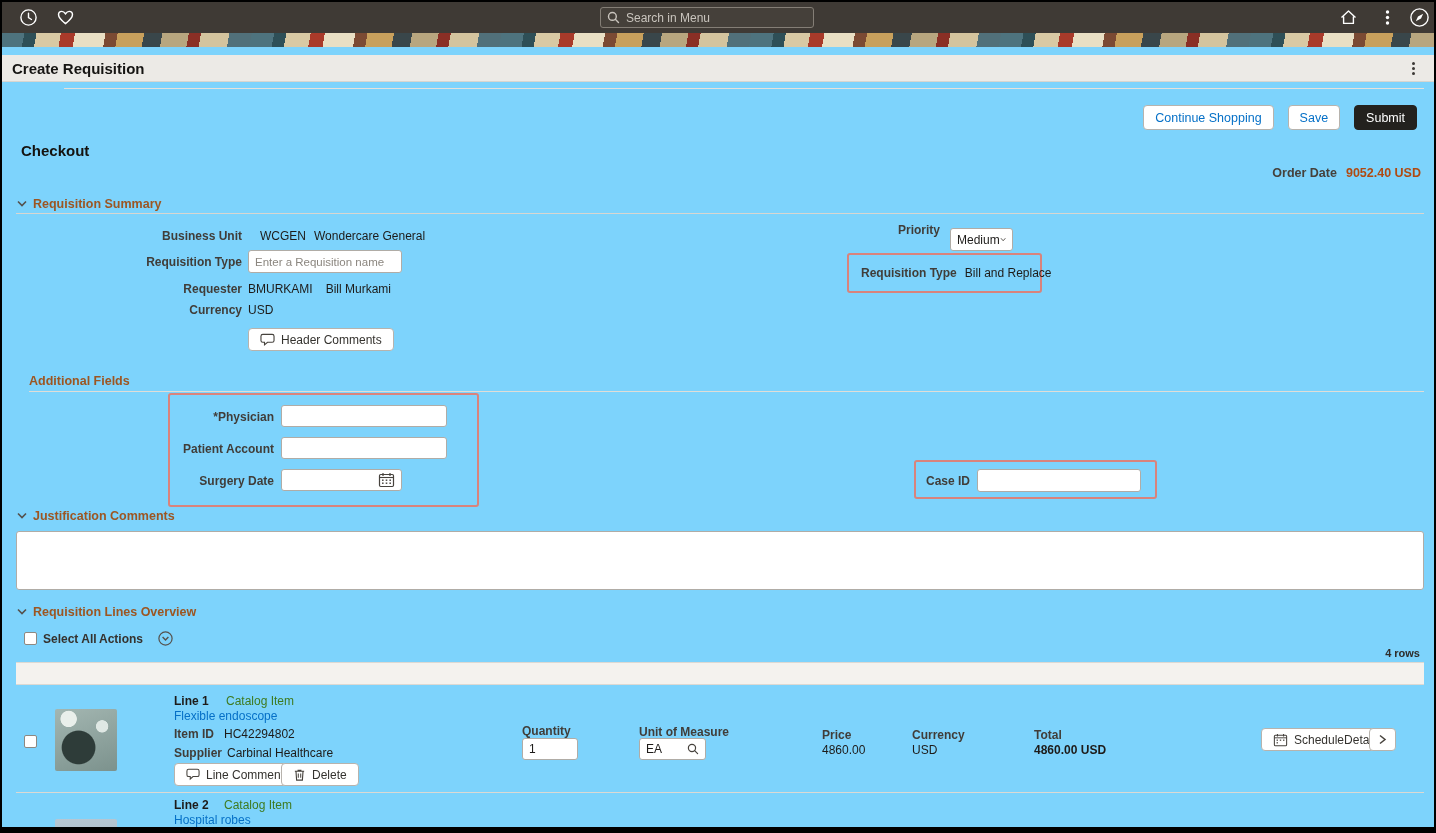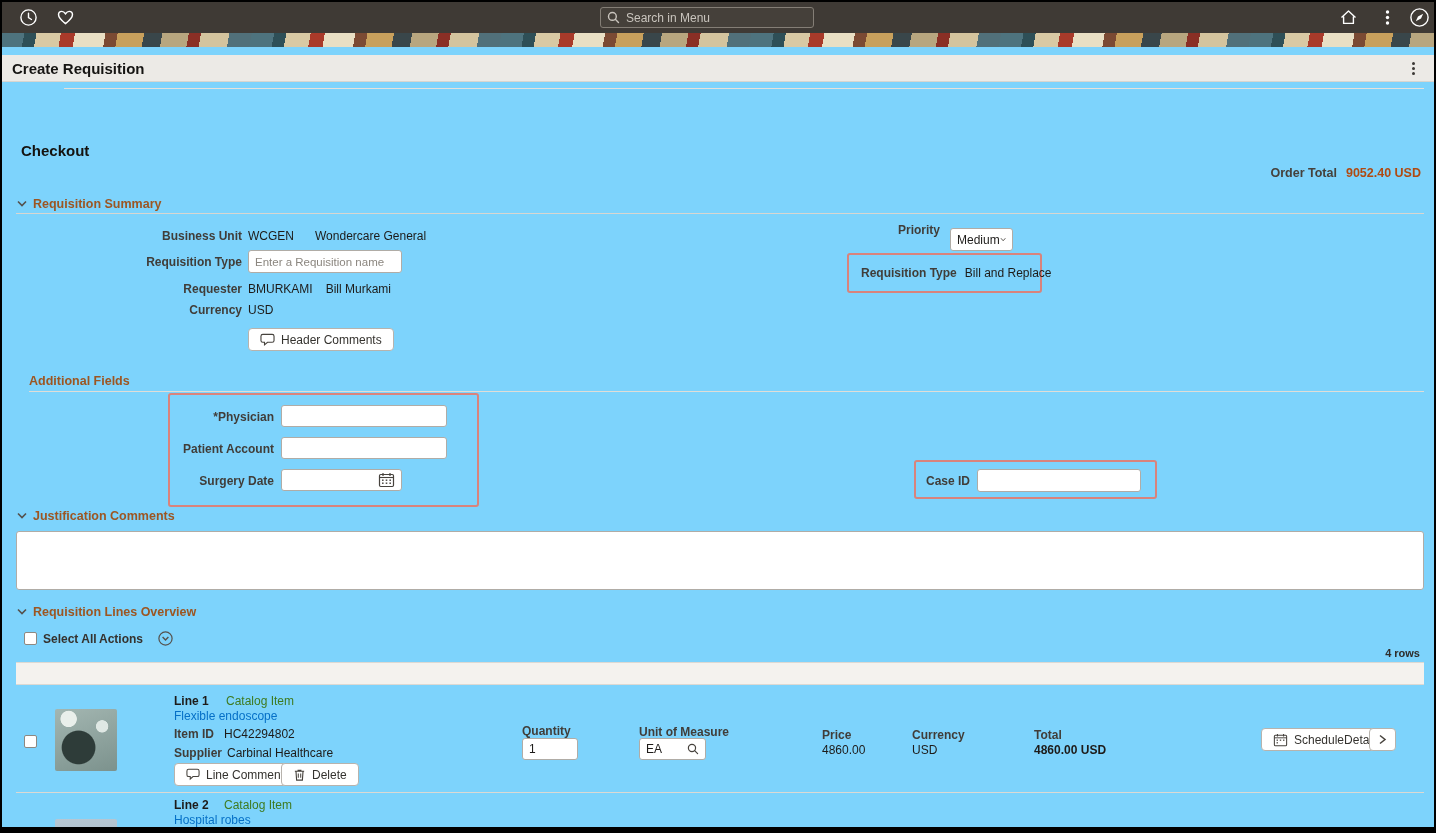--- a/index.html
+++ b/index.html
@@ -122,38 +122,43 @@
       <svg width="17" height="17" viewBox="0 0 17 17">
           <circle cx="8.5" cy="3.4" r="1.5" fill="#3c3935"></circle>
           <circle cx="8.5" cy="8.5" r="1.5" fill="#3c3935"></circle>
           <circle cx="8.5" cy="13.6" r="1.5" fill="#3c3935"></circle>
         </svg>
     </span>
   </div>
 
   <div class="divider" style="left:62px;top:86px;width:1360px;background:#e4e1db"></div>
 
+  <div class="abs flexrow" style="right:17px;top:103px;gap:14px">
+    <button class="btn">Continue Shopping</button>
+    <button class="btn">Save</button>
+    <button class="btn btn-dark">Submit</button>
+  </div>
 
   <div class="abs" style="left:19px;top:140px;font-size:15px;font-weight:bold;color:#14120f">Checkout</div>
 
   <div class="abs flexrow" style="right:13px;top:164px;gap:9px">
-    <span style="font-size:12.5px;font-weight:bold;color:#45413c">Order Total</span>
+    <span style="font-size:12.5px;font-weight:bold;color:#45413c">Order Date</span>
     <span style="font-size:12.5px;font-weight:bold;color:#b04a12">9052.40 USD</span>
   </div>
 
   <div class="sec-head" style="left:14px;top:195px">
     <svg width="12" height="12" viewBox="0 0 12 12">
         <polyline points="2,3.5 6,7.5 10,3.5" fill="none" stroke="#55514c" stroke-width="1.6"></polyline>
       </svg>
     <span class="t">Requisition Summary</span>
   </div>
   <div class="divider" style="left:14px;top:211px;width:1408px"></div>
 
   <div class="abs lbl" style="left:60px;top:227px;width:180px;text-align:right">Business Unit</div>
-  <div class="abs flexrow" style="left:246px;top:227px;gap:21px">
+  <div class="abs flexrow" style="left:258px;top:227px;gap:8px">
     <span class="val">WCGEN</span>
     <span class="val">Wondercare General</span>
   </div>
 
   <div class="abs lbl" style="left:60px;top:253px;width:180px;text-align:right">Requisition Type</div>
   <input class="tinput abs" style="left: 246px; top: 248px; width: 154px; height: 23px;" type="text" placeholder="Enter a Requisition name">
 
   <div class="abs lbl" style="left:60px;top:280px;width:180px;text-align:right">Requester</div>
   <div class="abs flexrow" style="left:246px;top:280px;gap:13px">
     <span class="val">BMURKAMI</span>

